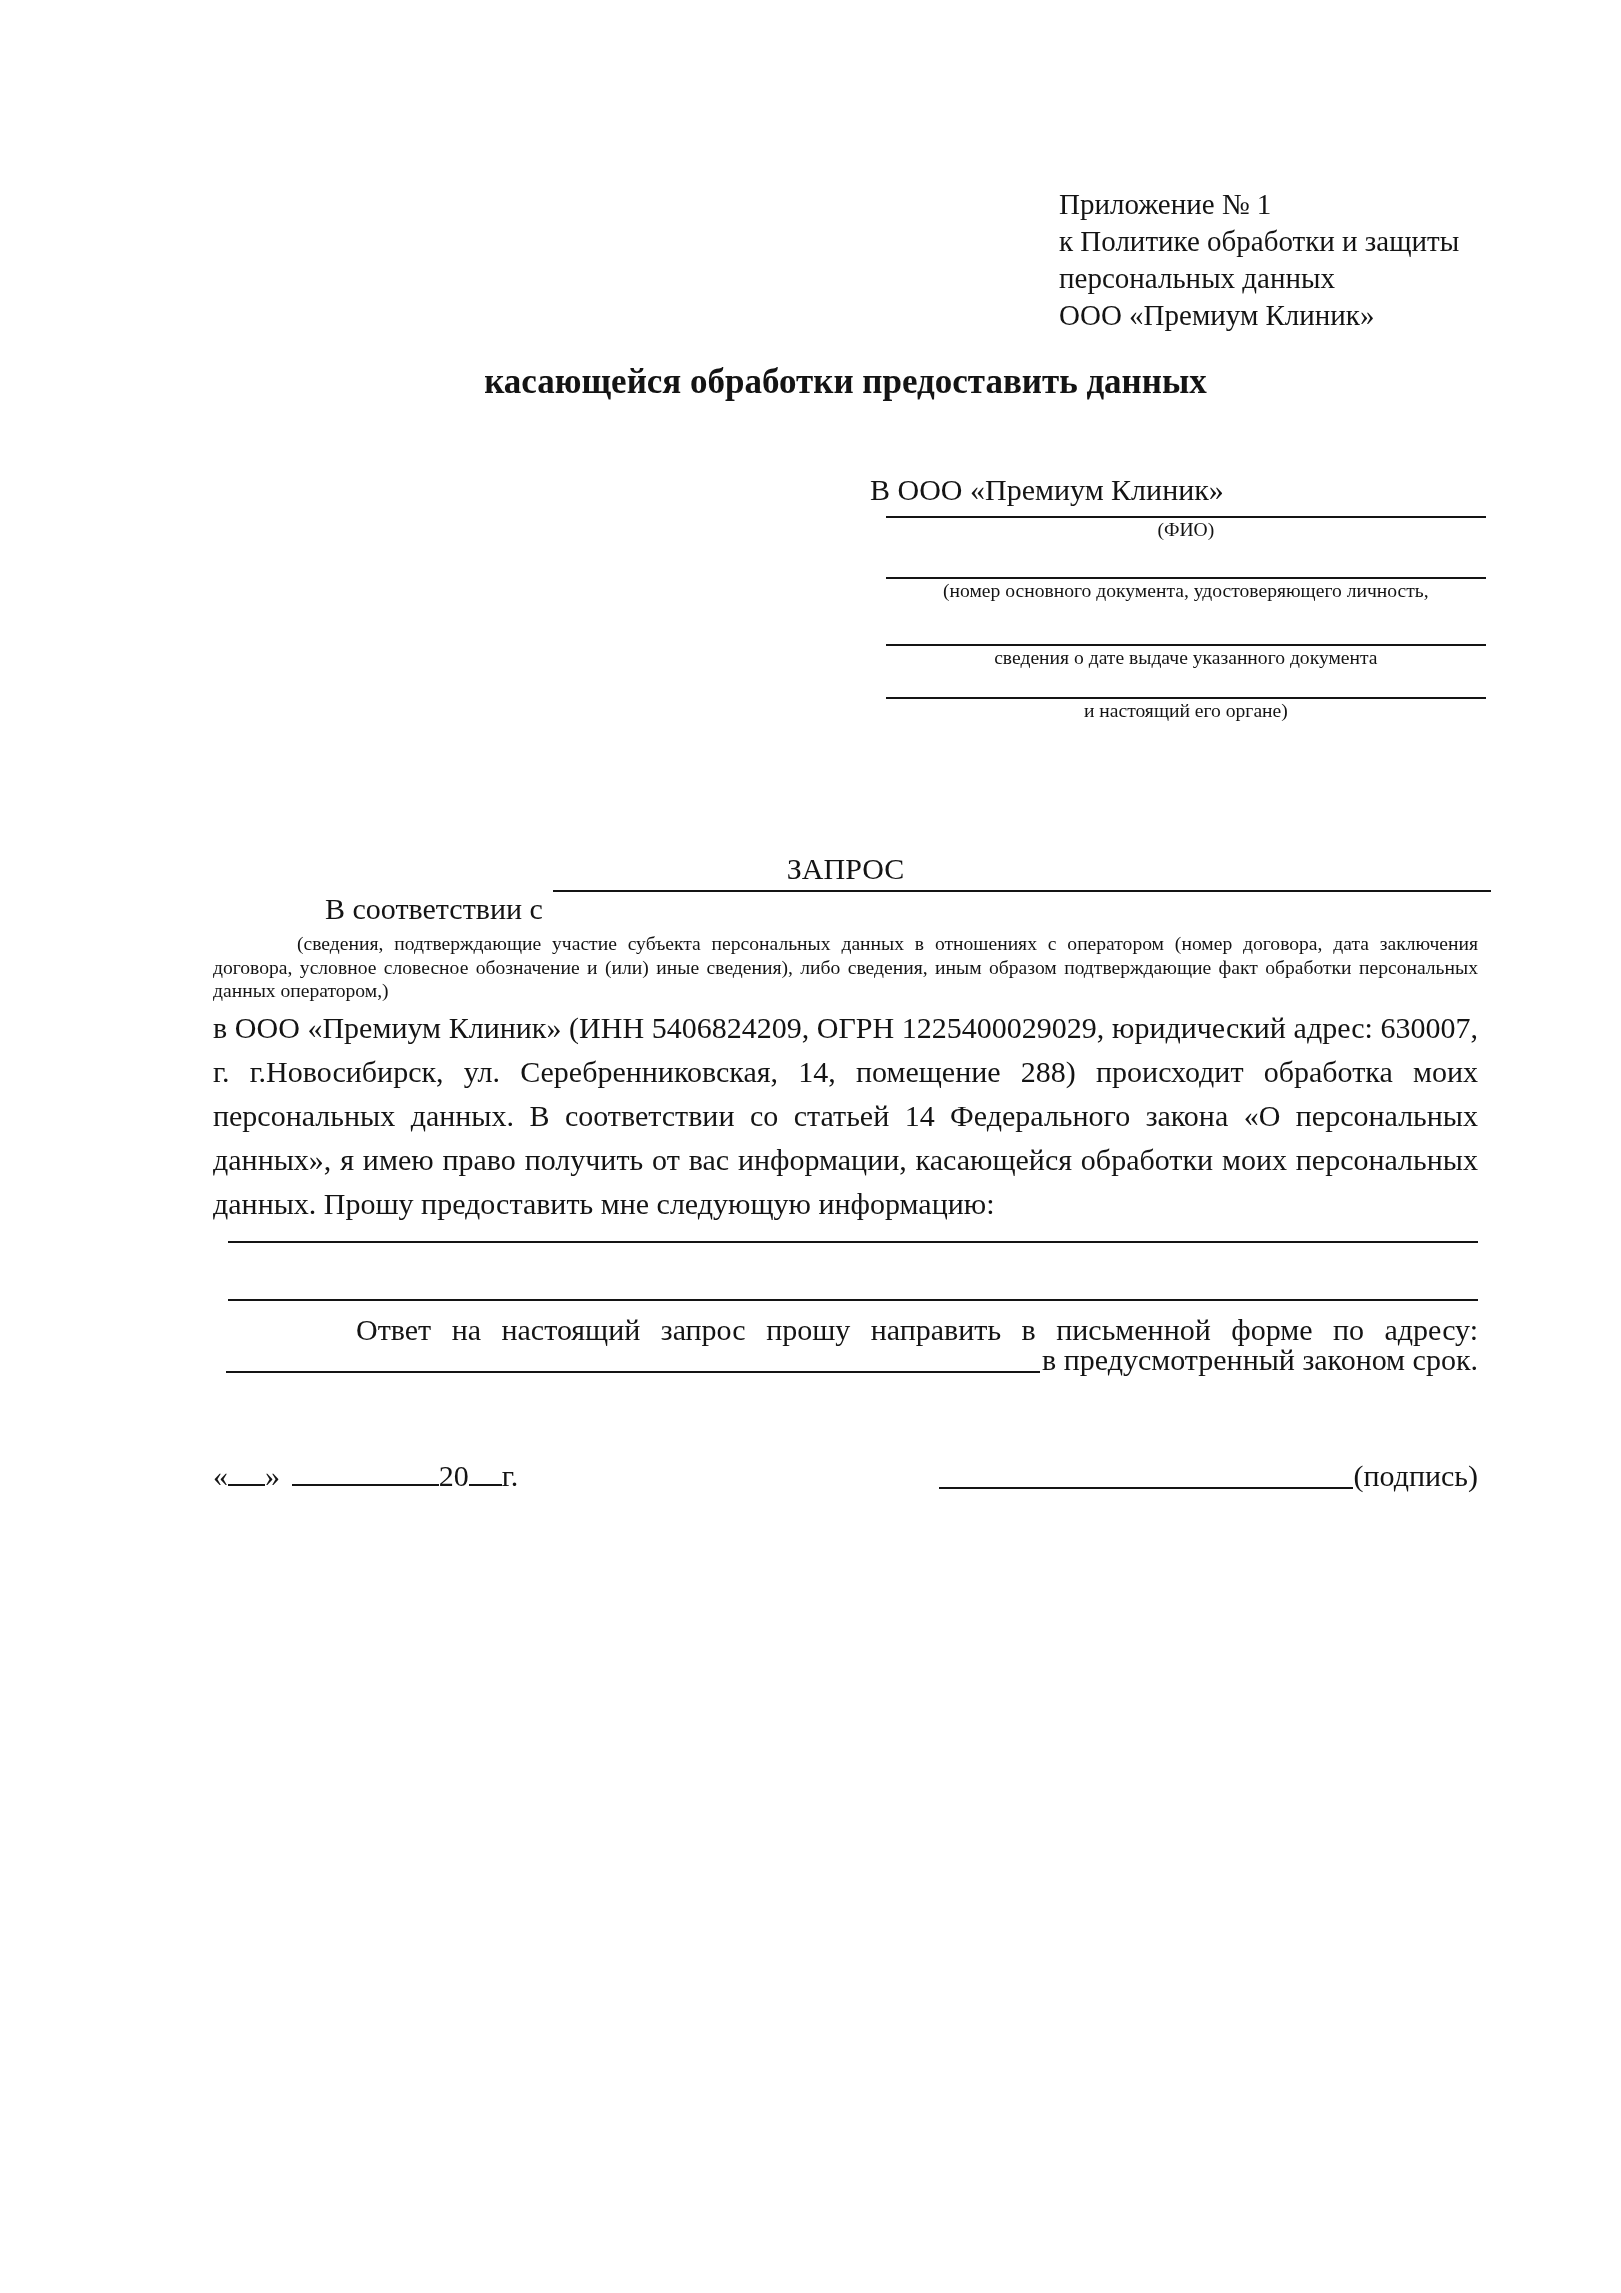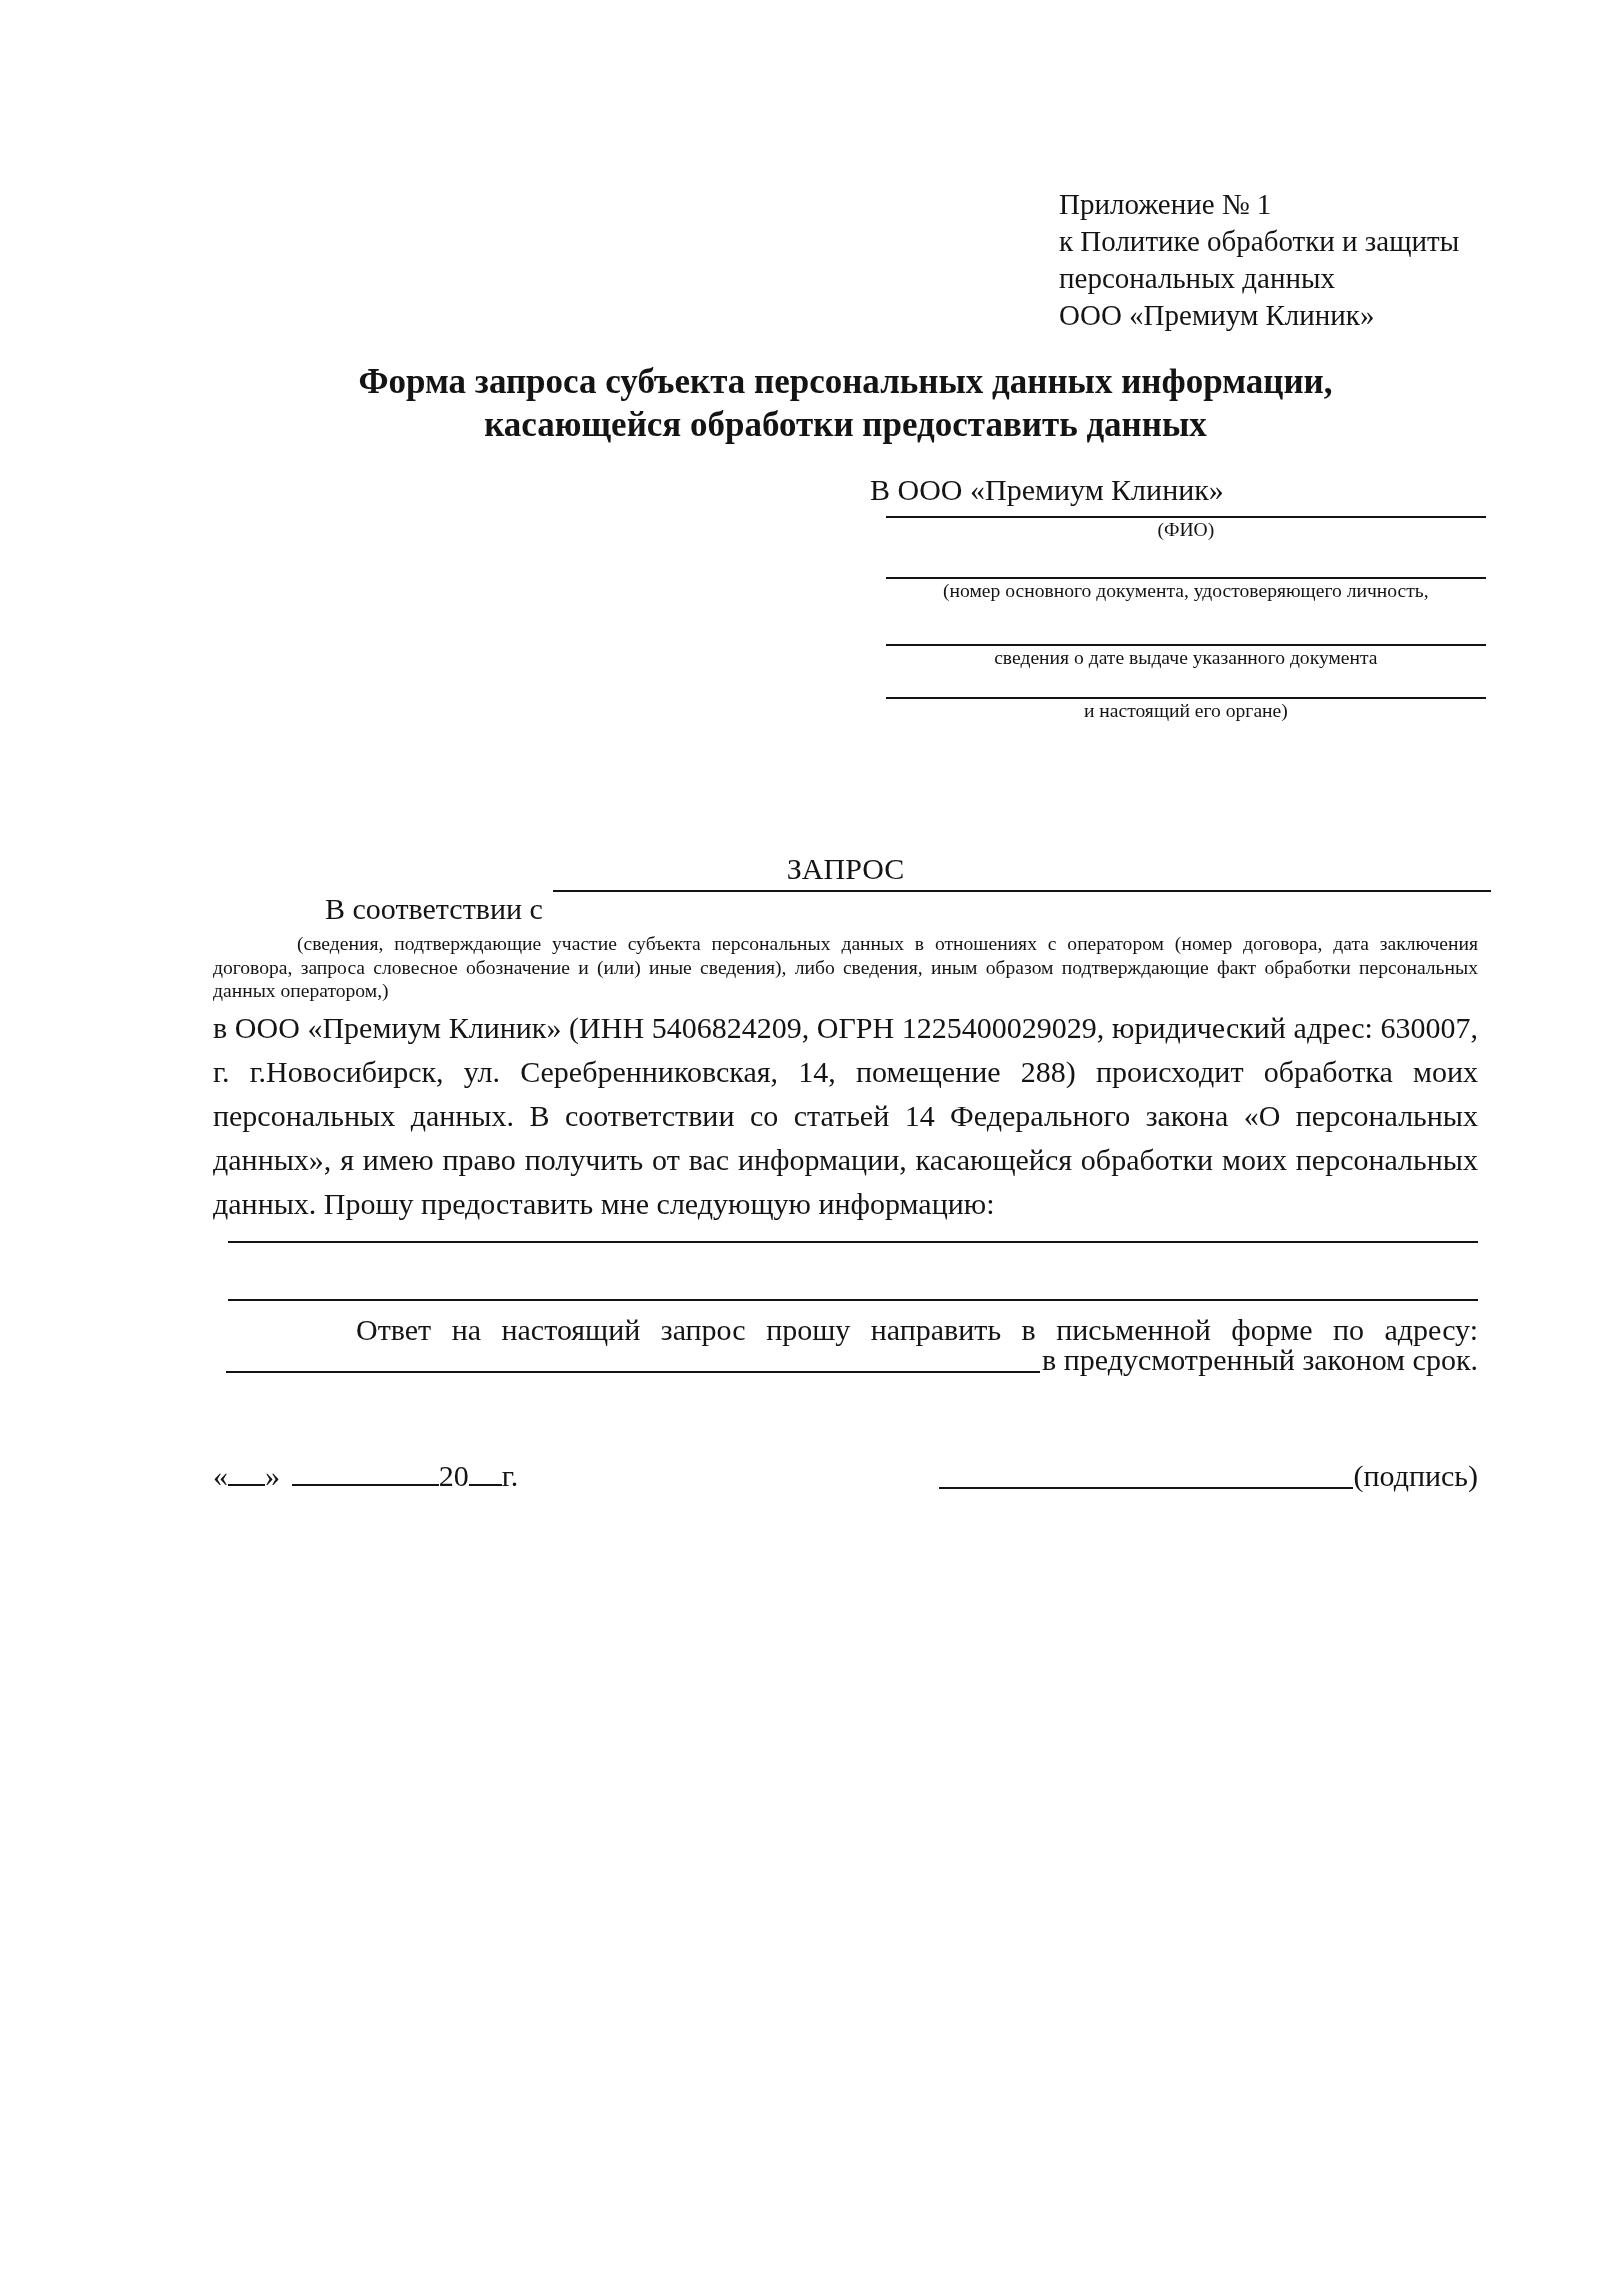--- a/index.html
+++ b/index.html
@@ -61,21 +61,20 @@
 <div class="page">
 
   <div class="abs appendix">
     <div>Приложение № 1</div>
     <div>к Политике обработки и защиты</div>
     <div>персональных данных</div>
     <div>ООО «Премиум Клиник»</div>
   </div>
 
   <div class="abs doc-title">
-    <div>Форма запроса субъекта персональных данных информации,</div>
     <div>касающейся обработки предоставить данных</div>
   </div>
 
   <div class="abs recipient">
     <div>В ООО «Премиум Клиник»</div>
     <div class="sig-line fl1"></div>
     <div class="cap">(ФИО)</div>
     <div class="sig-line fl2"></div>
     <div class="cap">(номер основного документа, удостоверяющего личность,</div>
     <div class="sig-line fl3"></div>
@@ -84,21 +83,21 @@
     <div class="cap">и настоящий его органе)</div>
   </div>
 
   <div class="abs zapros">ЗАПРОС</div>
 
   <div class="abs intro">
     <span>В соответствии с</span>
     <span class="fill"></span>
   </div>
 
-  <div class="abs footnote">(сведения, подтверждающие участие субъекта персональных данных в отношениях с оператором (номер договора, дата заключения договора, запроса словесное обозначение и (или) иные сведения), либо сведения, иным образом подтверждающие факт обработки персональных данных оператором,)</div>
+  <div class="abs footnote">(сведения, подтверждающие участие субъекта персональных данных в отношениях с оператором (номер договора, дата заключения договора, условное словесное обозначение и (или) иные сведения), либо сведения, иным образом подтверждающие факт обработки персональных данных оператором,)</div>
 
   <div class="abs body-par">в ООО «Премиум Клиник» (ИНН 5406824209, ОГРН 1225400029029, юридический адрес: 630007, г. г.Новосибирск, ул. Серебренниковская, 14, помещение 288) происходит обработка моих персональных данных. В соответствии со статьей 14 Федерального закона «О персональных данных», я имею право получить от вас информации, касающейся обработки моих персональных данных. Прошу предоставить мне следующую информацию:</div>
 
   <div class="abs blank-line bl1"></div>
   <div class="abs blank-line bl2"></div>
 
   <div class="abs reply">Ответ на настоящий запрос прошу направить в письменной форме по адресу:</div>
   <div class="abs reply-row">
     <span class="fill"></span>
     <span>в предусмотренный законом срок.</span>

